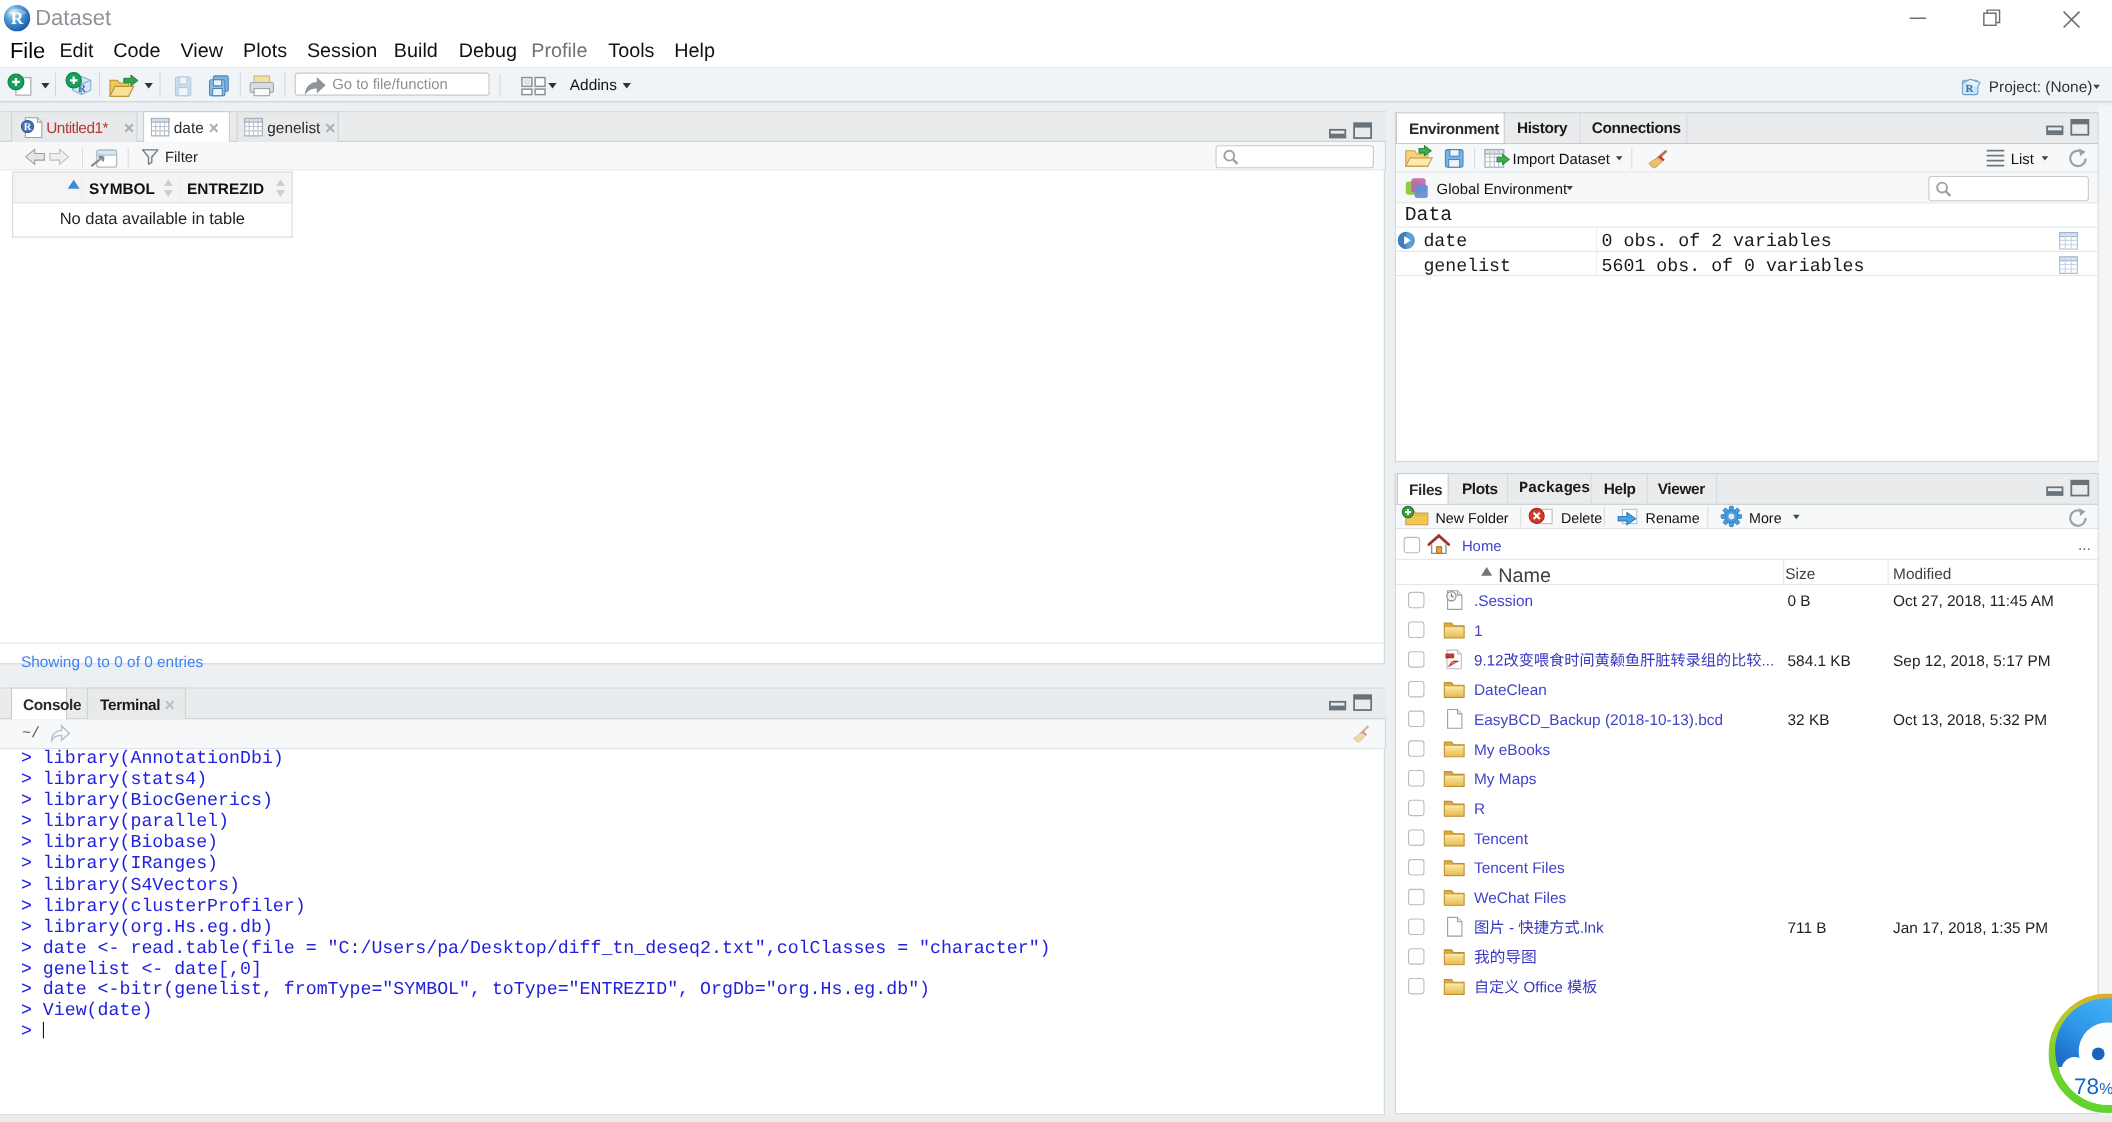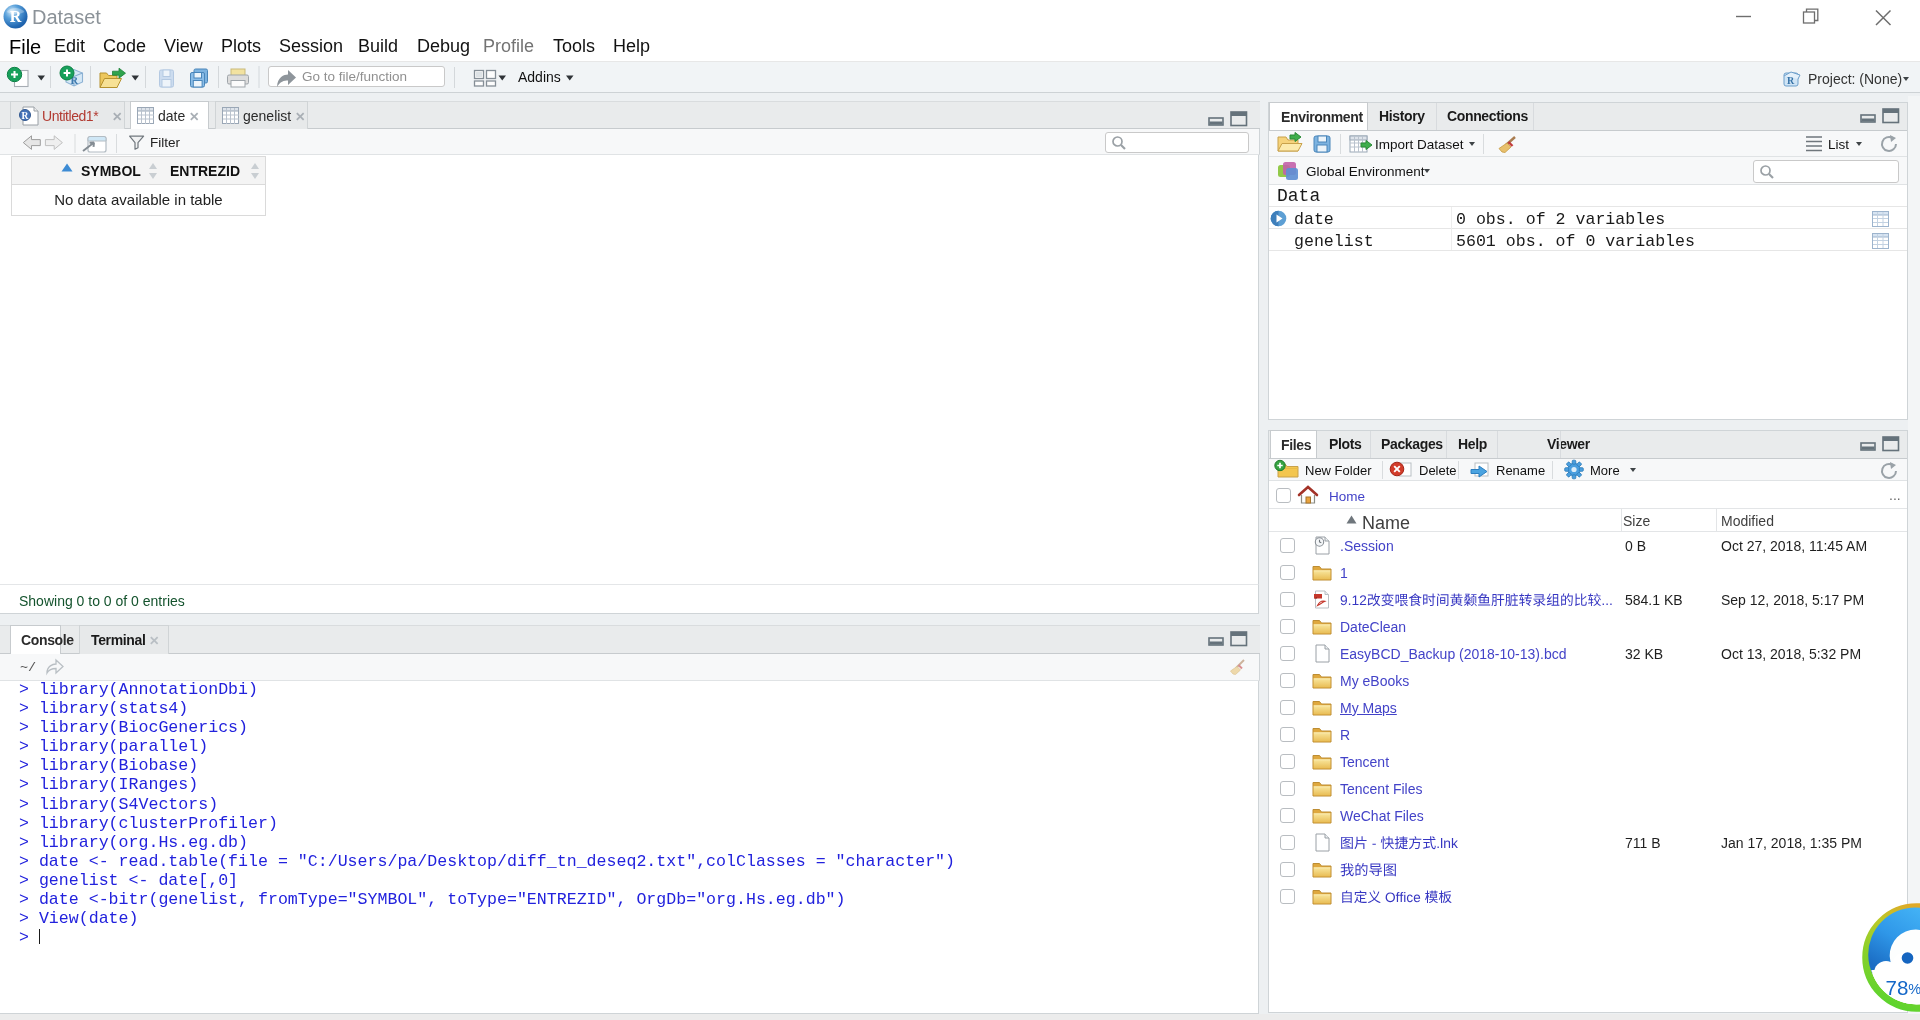--- a/index.html
+++ b/index.html
@@ -198,21 +198,21 @@
 <div class="abs" style="left:170px;top:163px;font-size:14px;font-weight:bold;color:#111;">ENTREZID</div>
 <svg class="abs" style="left:148px;top:163px" width="10" height="16" viewBox="0 0 10 16">
  <path d="M5 0 L9 6 L1 6 Z" fill="#c9ced2"></path>
     <path d="M5 16 L9 10 L1 10 Z" fill="#c9ced2"></path>
   </svg>
 <svg class="abs" style="left:250px;top:163px" width="10" height="16" viewBox="0 0 10 16">
  <path d="M5 0 L9 6 L1 6 Z" fill="#c9ced2"></path>
     <path d="M5 16 L9 10 L1 10 Z" fill="#c9ced2"></path>
   </svg>
 <div class="abs" style="left:11px;top:185px;width:255px;height:31px;background:#fff;border:1px solid #dadada;border-top:none;box-sizing:border-box;text-align:center;font-size:15px;color:#222;line-height:30px;">No data available in table</div>
-<div class="abs" style="left:0;top:584px;width:1259px;height:30px;background:#fff;border-top:1px solid #e4e6e8;border-bottom:1px solid #cfd4d7;border-right:1px solid #cfd4d7;box-sizing:border-box;font-size:14px;color:#14532d;">
+<div class="abs" style="left:0;top:584px;width:1259px;height:20px;background:#fff;border-top:1px solid #e4e6e8;border-bottom:1px solid #cfd4d7;border-right:1px solid #cfd4d7;box-sizing:border-box;font-size:14px;color:#3b82f6;">
     <span style="position:absolute;left:19px;top:8px;">Showing 0 to 0 of 0 entries</span>
   </div>
 <div class="tabbar" style="left:0;top:625px;width:1260px;height:29px;"></div>
 <div class="ptool" style="left:0;top:654px;width:1260px;height:27px;border-right:1px solid #cfd4d7;"></div>
 <div class="white" style="left:0;top:681px;width:1259px;height:333px;border-right:1px solid #cfd4d7;border-bottom:1px solid #cfd4d7;box-sizing:border-box;"></div>
 <div class="tab active" style="left:10px;top:625px;width:51px;height:29px;">
     <span class="lbl b" style="left:10px;">Console</span>
   </div>
 <div class="tab" style="left:79px;top:625px;width:90px;height:29px;">
     <span class="lbl b" style="left:11px;color:#1a1a1a">Terminal</span>
@@ -348,29 +348,29 @@
 <div class="abs" style="left:1268px;top:481px;width:640px;height:28px;background:#fff;border-bottom:1px solid #e3e5e7;box-sizing:border-box;"></div>
 <div class="abs" style="left:1268px;top:509px;width:640px;height:23px;background:#fff;border-bottom:1px solid #e3e5e7;box-sizing:border-box;"></div>
 <div class="white" style="left:1268px;top:532px;width:639px;height:481px;"></div>
 <div class="tab active" style="left:1270px;top:430px;width:47px;">
     <span class="lbl b" style="left:10px;">Files</span>
   </div>
 <div class="tab" style="left:1317px;top:430px;width:53px;border:none;background:none;">
     <span class="lbl b" style="left:12px;color:#1a1a1a">Plots</span>
   </div>
 <div class="abs" style="left:1370px;top:431px;width:1px;height:27px;background:#d8dbde;"></div>
-<div class="tab" style="left:1370px;top:430px;width:76px;border:none;background:none;">
+<div class="tab" style="left:1370px;top:430px;width:76px;border:none;background:none;font-family:Liberation Mono, monospace;">
     <span class="lbl b" style="left:11px;color:#1a1a1a">Packages</span>
   </div>
 <div class="abs" style="left:1446px;top:431px;width:1px;height:27px;background:#d8dbde;"></div>
 <div class="tab" style="left:1446px;top:430px;width:51px;border:none;background:none;">
     <span class="lbl b" style="left:12px;color:#1a1a1a">Help</span>
   </div>
 <div class="abs" style="left:1497px;top:431px;width:1px;height:27px;background:#d8dbde;"></div>
-<div class="tab" style="left:1497px;top:430px;width:63px;border:none;background:none;margin-left:40px;">
+<div class="tab" style="left:1497px;top:430px;width:63px;border:none;background:none;">
     <span class="lbl b" style="left:10px;color:#1a1a1a">Viewer</span>
   </div>
 <div class="abs" style="left:1560px;top:431px;width:1px;height:27px;background:#d8dbde;"></div>
 <svg class="abs" style="left:1860px;top:435px" width="40" height="18" viewBox="0 0 40 18">
  <rect x="1" y="8" width="14" height="7" fill="none" stroke="#65727b" stroke-width="1.6"></rect>
  <rect x="1.5" y="11.5" width="13" height="3" fill="#65727b"></rect>
  <rect x="23" y="2" width="15.5" height="13.5" fill="none" stroke="#65727b" stroke-width="1.6"></rect>
  <rect x="23" y="2" width="15.5" height="4" fill="#65727b"></rect>
 </svg>
 <svg class="abs" style="left:1268px;top:459px" width="400" height="22" viewBox="0 0 400 22">
@@ -498,21 +498,21 @@
  <path d="M1.6 6.2 L18.4 6.2 L18.4 15.4 L1.6 15.4 Z" fill="url(#fgrad)"></path>
 </svg></span>
     <span class="flink" style="position:absolute;left:71px;top:6px;white-space:nowrap;">My eBooks</span>
   </div>
 <div class="frow" style="top:694px;">
     <span class="checkbox" style="left:11px;top:6px;"></span>
     <span class="abs" style="left:43px;top:5px"><svg width="20" height="17" viewBox="0 0 20 17">
  <path d="M1 2.5 L7.5 2.5 L9.5 5 L19 5 L19 16 L1 16 Z" fill="#dfa83e" stroke="#bd8d33"></path>
  <path d="M1.6 6.2 L18.4 6.2 L18.4 15.4 L1.6 15.4 Z" fill="url(#fgrad)"></path>
 </svg></span>
-    <span class="flink" style="position:absolute;left:71px;top:6px;white-space:nowrap;text-decoration:underline;">My Maps</span>
+    <span class="flink" style="position:absolute;left:71px;top:6px;white-space:nowrap;">My Maps</span>
   </div>
 <div class="frow" style="top:721px;">
     <span class="checkbox" style="left:11px;top:6px;"></span>
     <span class="abs" style="left:43px;top:5px"><svg width="20" height="17" viewBox="0 0 20 17">
  <path d="M1 2.5 L7.5 2.5 L9.5 5 L19 5 L19 16 L1 16 Z" fill="#dfa83e" stroke="#bd8d33"></path>
  <path d="M1.6 6.2 L18.4 6.2 L18.4 15.4 L1.6 15.4 Z" fill="url(#fgrad)"></path>
 </svg></span>
     <span class="flink" style="position:absolute;left:71px;top:6px;white-space:nowrap;">R</span>
   </div>
 <div class="frow" style="top:748px;">

